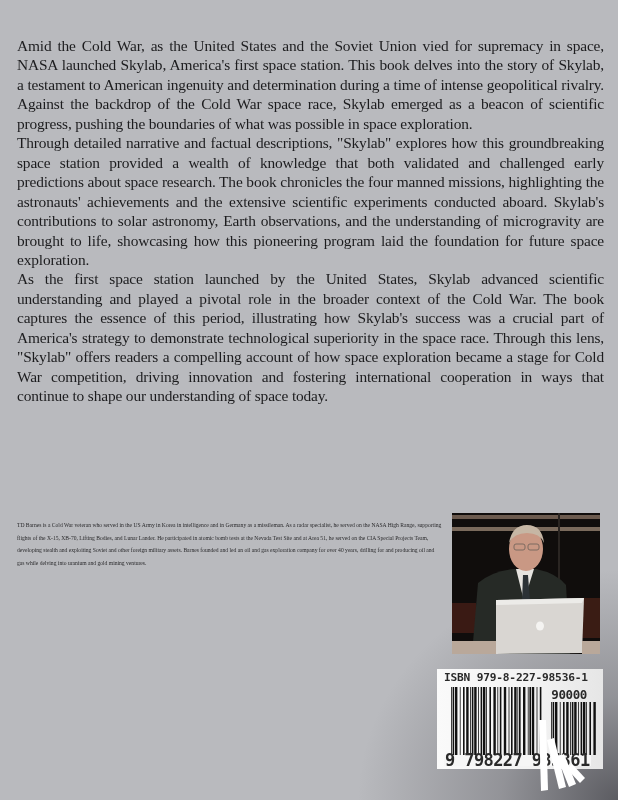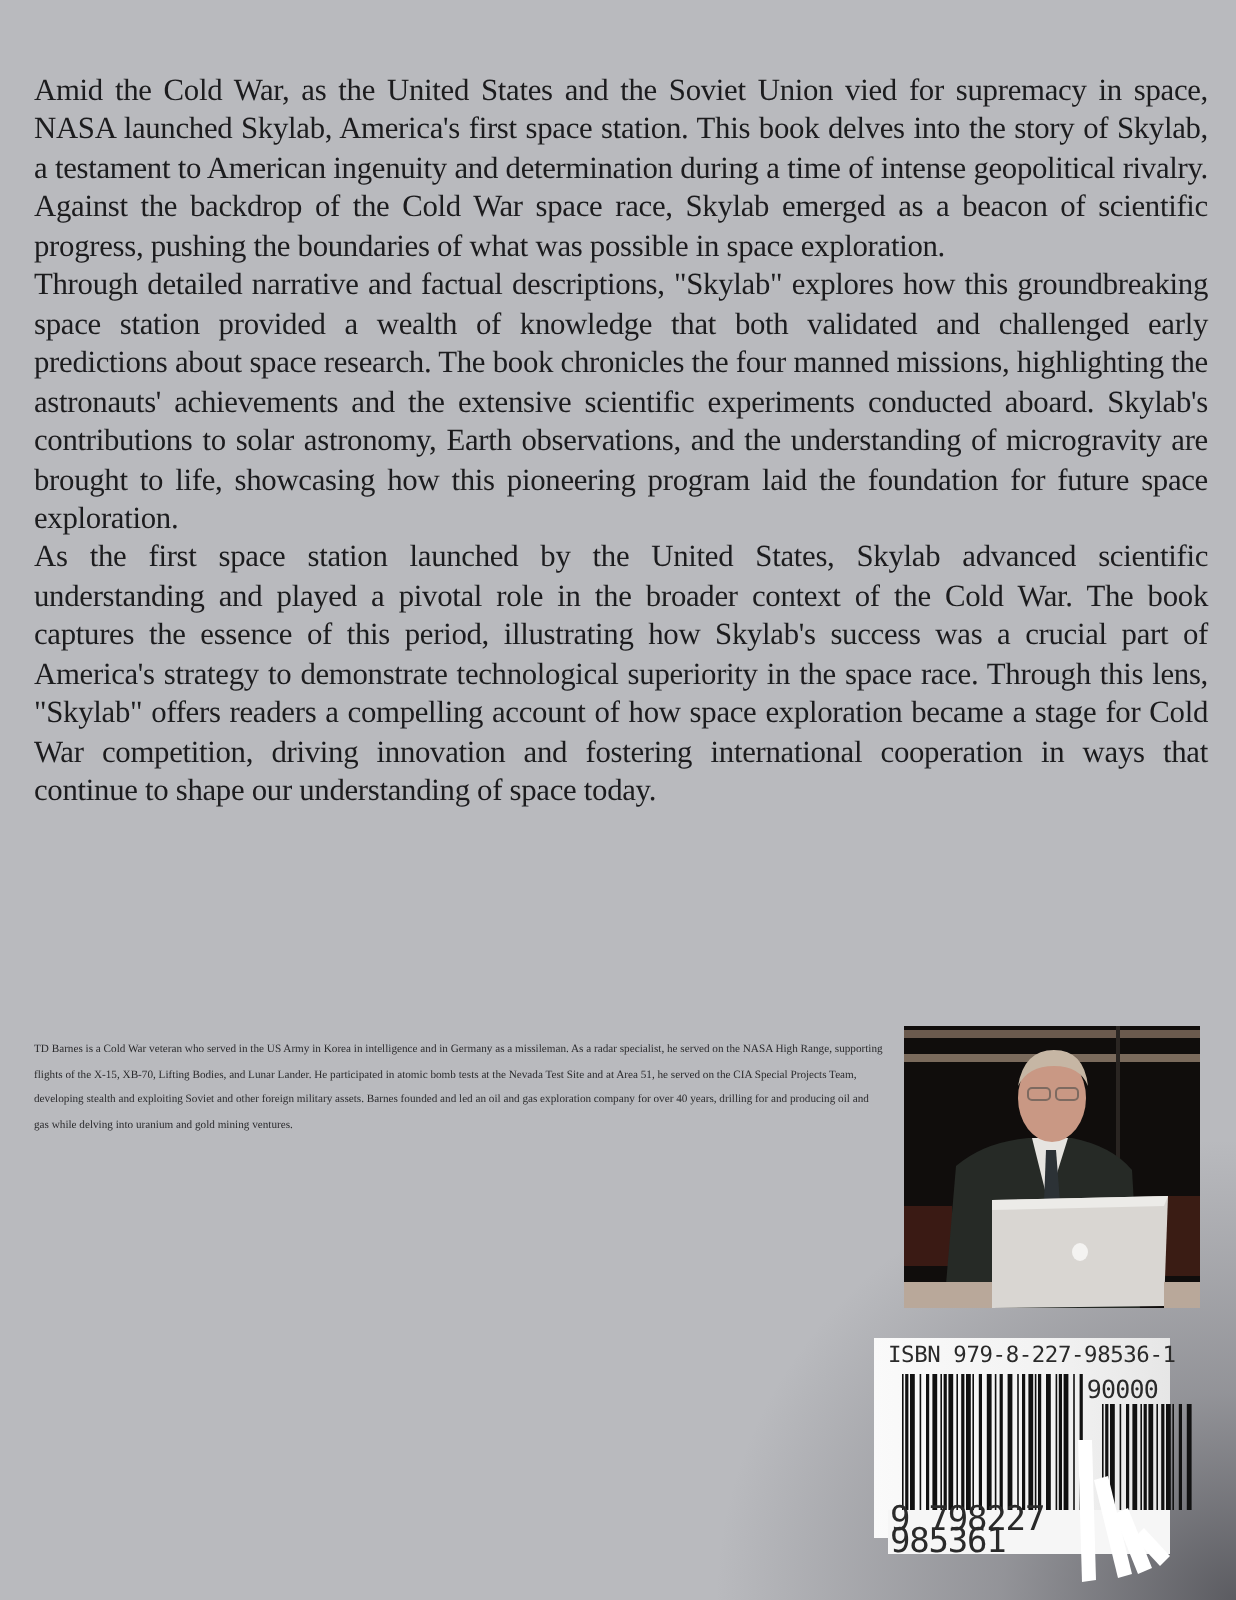--- a/index.html
+++ b/index.html
@@ -23,30 +23,31 @@
       position: absolute; left: 17px; top: 519px; width: 425px;
       font-size: 5.6px; line-height: 12.6px; color: #2a2a2c;
       text-align: left;
     }
     .photo {
       position: absolute; left: 452px; top: 513px; width: 148px; height: 141px;
       overflow: hidden; background: #0f0d0c;
     }
     .photo svg { display: block; }
     .barcode {
-      position: absolute; left: 437px; top: 669px; width: 148px; height: 100px;
+      position: absolute; left: 437px; top: 669px; width: 166px; height: 100px;
       background: linear-gradient(90deg, #fafafa 0%, #f2f2f2 60%, #e6e6e6 100%);
+      font-weight: bold;
     }
     .isbn-text {
       position: absolute; left: 7px; top: 2px;
       font-family: "DejaVu Sans Mono", "Liberation Mono", monospace;
       font-size: 11.2px; color: #2a2a2a; letter-spacing: -0.2px; white-space: nowrap;
     }
     .price-text {
-      position: absolute; right: 6px; top: 18px;
+      position: absolute; right: 16px; top: 18px;
       font-family: "DejaVu Sans Mono", "Liberation Mono", monospace;
       font-size: 12.5px; color: #2a2a2a; letter-spacing: -0.4px;
     }
     .ean-text {
       position: absolute; left: 7px; top: 86px;
       font-family: "DejaVu Sans Mono", "Liberation Mono", monospace;
       font-size: 17px; color: #2a2a2a; letter-spacing: -0.6px;
       background: #f6f6f6; line-height: 11px; padding: 0 1px;
     }
     .bars { position: absolute; left: 0; top: 0; }

